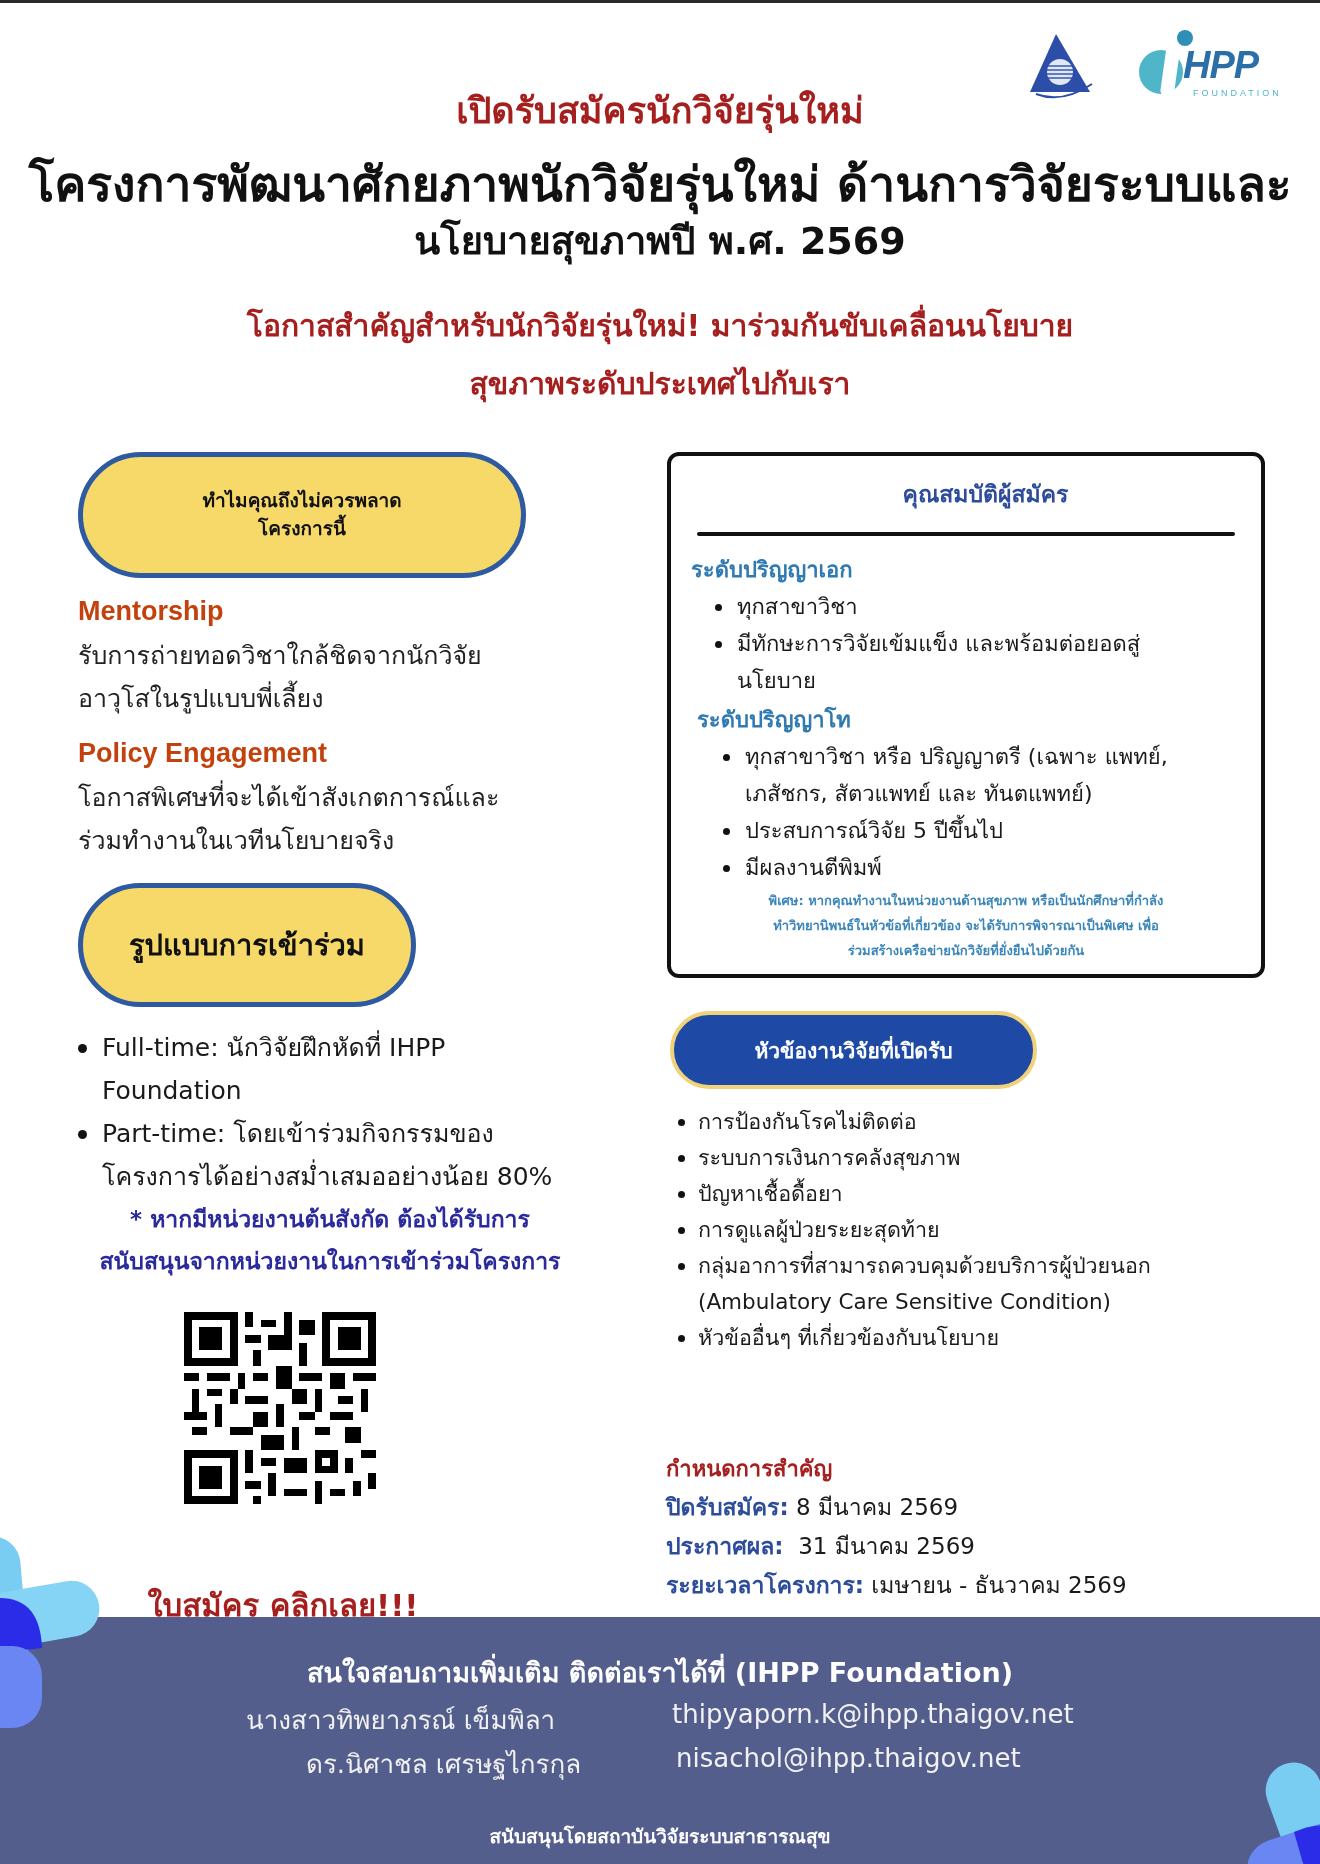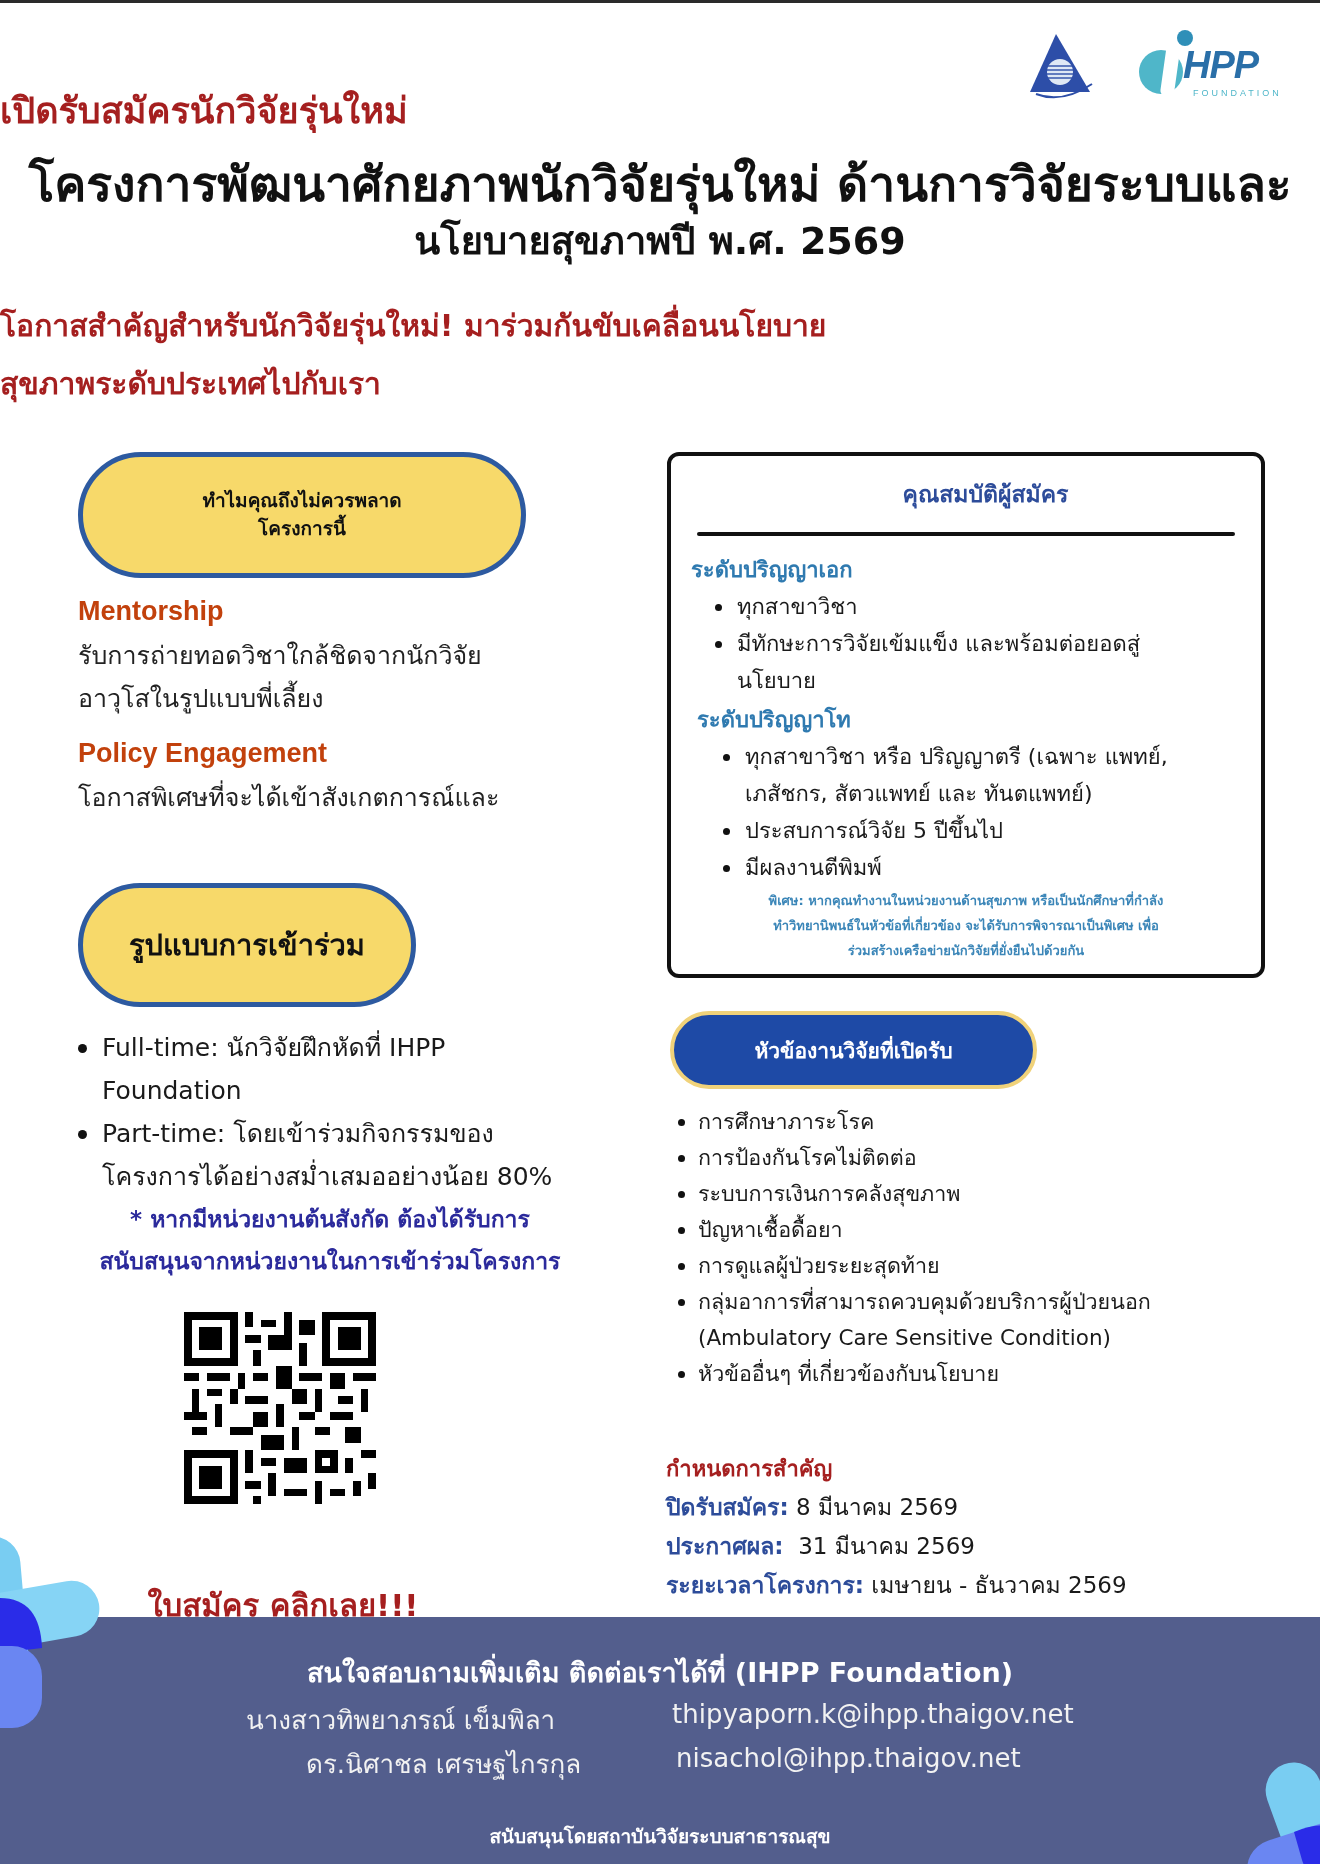--- a/index.html
+++ b/index.html
@@ -11,21 +11,21 @@
     
     .logo-mahidol { position: absolute; left: 1026px; top: 34px; width: 72px; height: 66px; }
     .logo-ihpp { position: absolute; left: 1135px; top: 30px; width: 145px; height: 72px; }
     .ihpp-dot { position: absolute; left: 42px; top: 0; width: 16px; height: 16px; border-radius: 50%; background: #2f8fb8; }
     .ihpp-i { position: absolute; left: 4px; top: 20px; width: 44px; height: 44px; border-radius: 50%; background: #4fb6c9; }
     .ihpp-i-cut { position: absolute; left: 28px; top: 18px; width: 14px; height: 48px; background: #fff; transform: skewX(-8deg); border-radius: 0 0 6px 6px; }
     .ihpp-text { position: absolute; left: 48px; top: 14px; font-family: "Liberation Sans", sans-serif; font-weight: bold; font-style: italic; font-size: 38px; color: #2a6fa8; letter-spacing: -1px; }
     .ihpp-sub { position: absolute; left: 58px; top: 58px; font-family: "Liberation Sans", sans-serif; font-size: 9px; letter-spacing: 3px; color: #4fb6c9; }
 
     
-    .title-red { position: absolute; left: 0; width: 1320px; text-align: left; font-family: "DejaVu Sans", sans-serif; font-weight: bold; color: #a51f1f; }
+    .title-red { position: absolute; left: 0; width: 1320px; text-align: center; font-family: "DejaVu Sans", sans-serif; font-weight: bold; color: #a51f1f; }
     .title-black { position: absolute; left: 0; width: 1320px; text-align: center; font-family: "DejaVu Sans", sans-serif; font-weight: bold; color: #111; }
     .t1 { top: 82px; font-size: 36px; }
     .t2 { top: 146px; font-size: 48px; }
     .t3 { top: 210px; font-size: 38px; }
     .t4 { top: 302px; font-size: 30px; }
     .t5 { top: 360px; font-size: 30px; }
 
     
     .pill-yellow { position: absolute; background: #f7d96a; border: 5px solid #2d5aa0; border-radius: 999px; display: flex; flex-direction: column; align-items: center; justify-content: center; font-weight: bold; color: #111; text-align: center; }
     .pill-why { left: 78px; top: 452px; width: 448px; height: 126px; font-size: 19px; line-height: 1.45; }
@@ -113,20 +113,21 @@
   <span>โครงการนี้</span>
 </div>
 <div class="bene-title" style="top:596px;">Mentorship</div>
 <div class="bene-body" style="top:634px;">
   <div>รับการถ่ายทอดวิชาใกล้ชิดจากนักวิจัย</div>
   <div>อาวุโสในรูปแบบพี่เลี้ยง</div>
 </div>
 <div class="bene-title" style="top:738px;">Policy Engagement</div>
 <div class="bene-body" style="top:776px;">
   <div>โอกาสพิเศษที่จะได้เข้าสังเกตการณ์และ</div>
+  <div>ร่วมทำงานในเวทีนโยบายจริง</div>
 </div>
 
 <div class="pill-yellow pill-format">
   <span>รูปแบบการเข้าร่วม</span>
 </div>
 <ul class="format-list">
   <li>
     <div>Full-time: นักวิจัยฝึกหัดที่ IHPP</div>
     <div>Foundation</div>
   </li>
@@ -240,23 +241,20 @@
     <div>ทำวิทยานิพนธ์ในหัวข้อที่เกี่ยวข้อง จะได้รับการพิจารณาเป็นพิเศษ เพื่อ</div>
     <div>ร่วมสร้างเครือข่ายนักวิจัยที่ยั่งยืนไปด้วยกัน</div>
   </div>
 </div>
 
 <div class="pill-blue">
   <span>หัวข้องานวิจัยที่เปิดรับ</span>
 </div>
 <ul class="topics-list">
   <li>
-      <div>การศึกษาภาระโรค</div>
-    </li>
-  <li>
       <div>การป้องกันโรคไม่ติดต่อ</div>
     </li>
   <li>
       <div>ระบบการเงินการคลังสุขภาพ</div>
     </li>
   <li>
       <div>ปัญหาเชื้อดื้อยา</div>
     </li>
   <li>
       <div>การดูแลผู้ป่วยระยะสุดท้าย</div>

